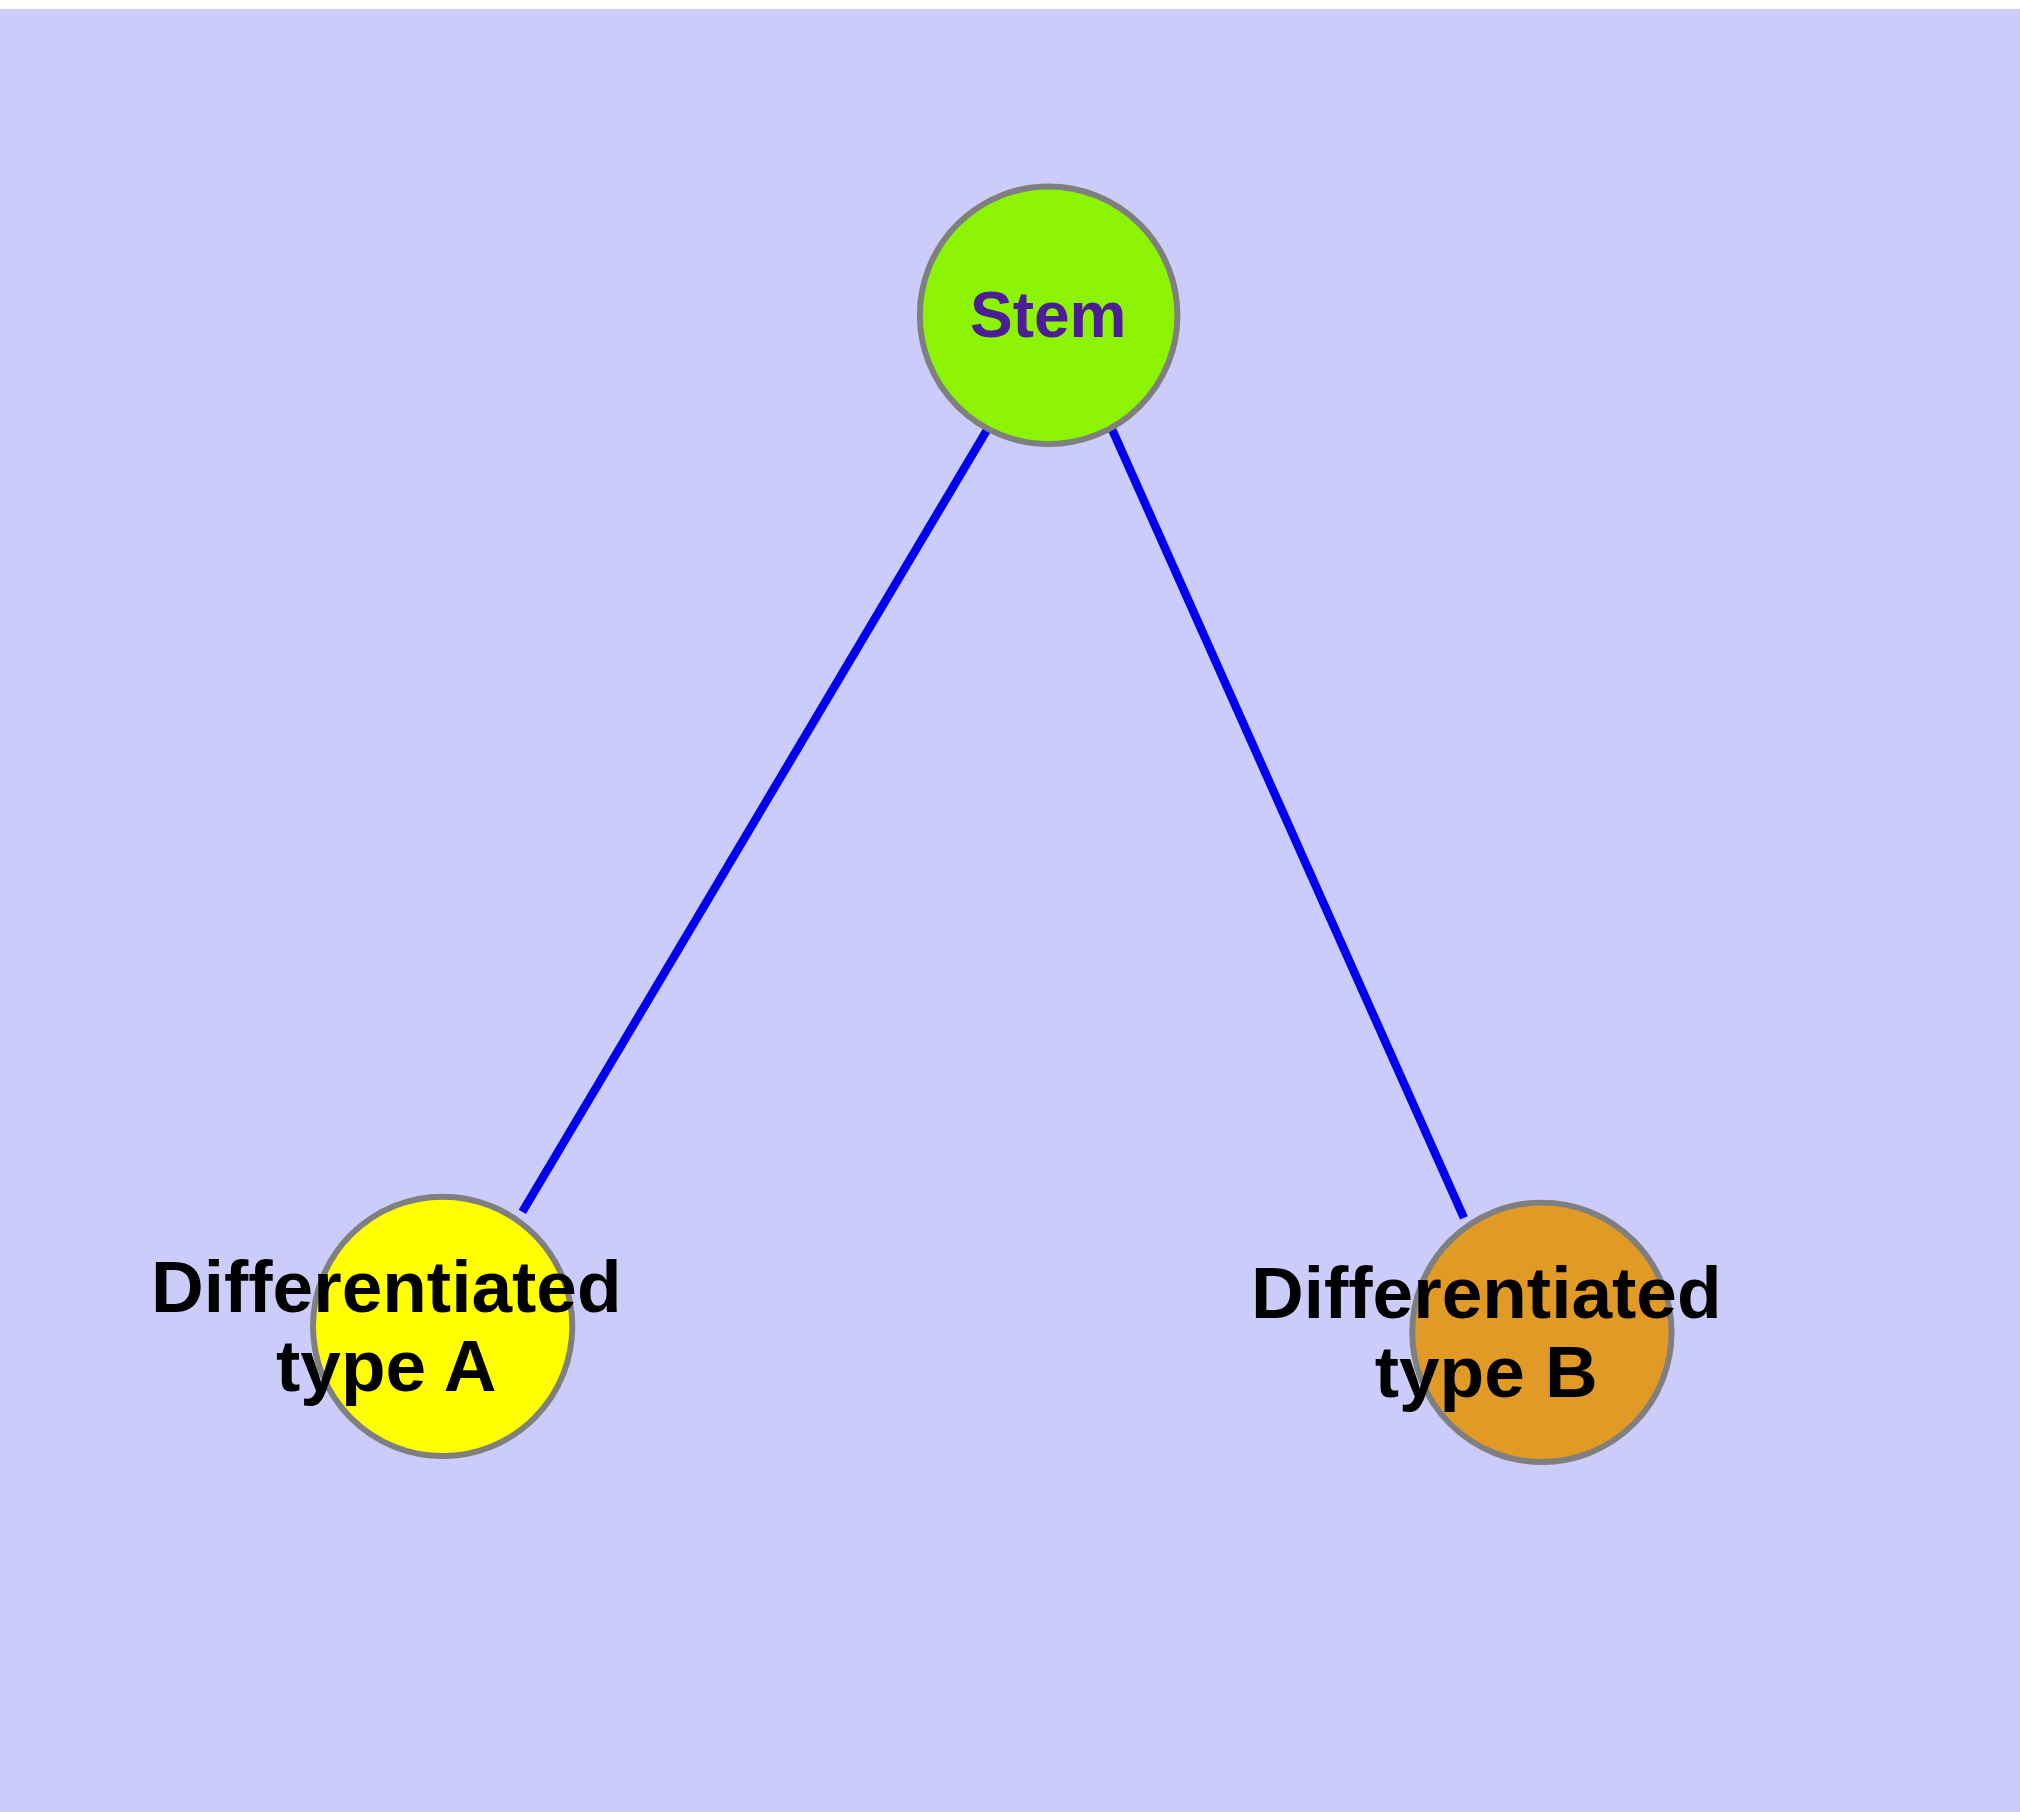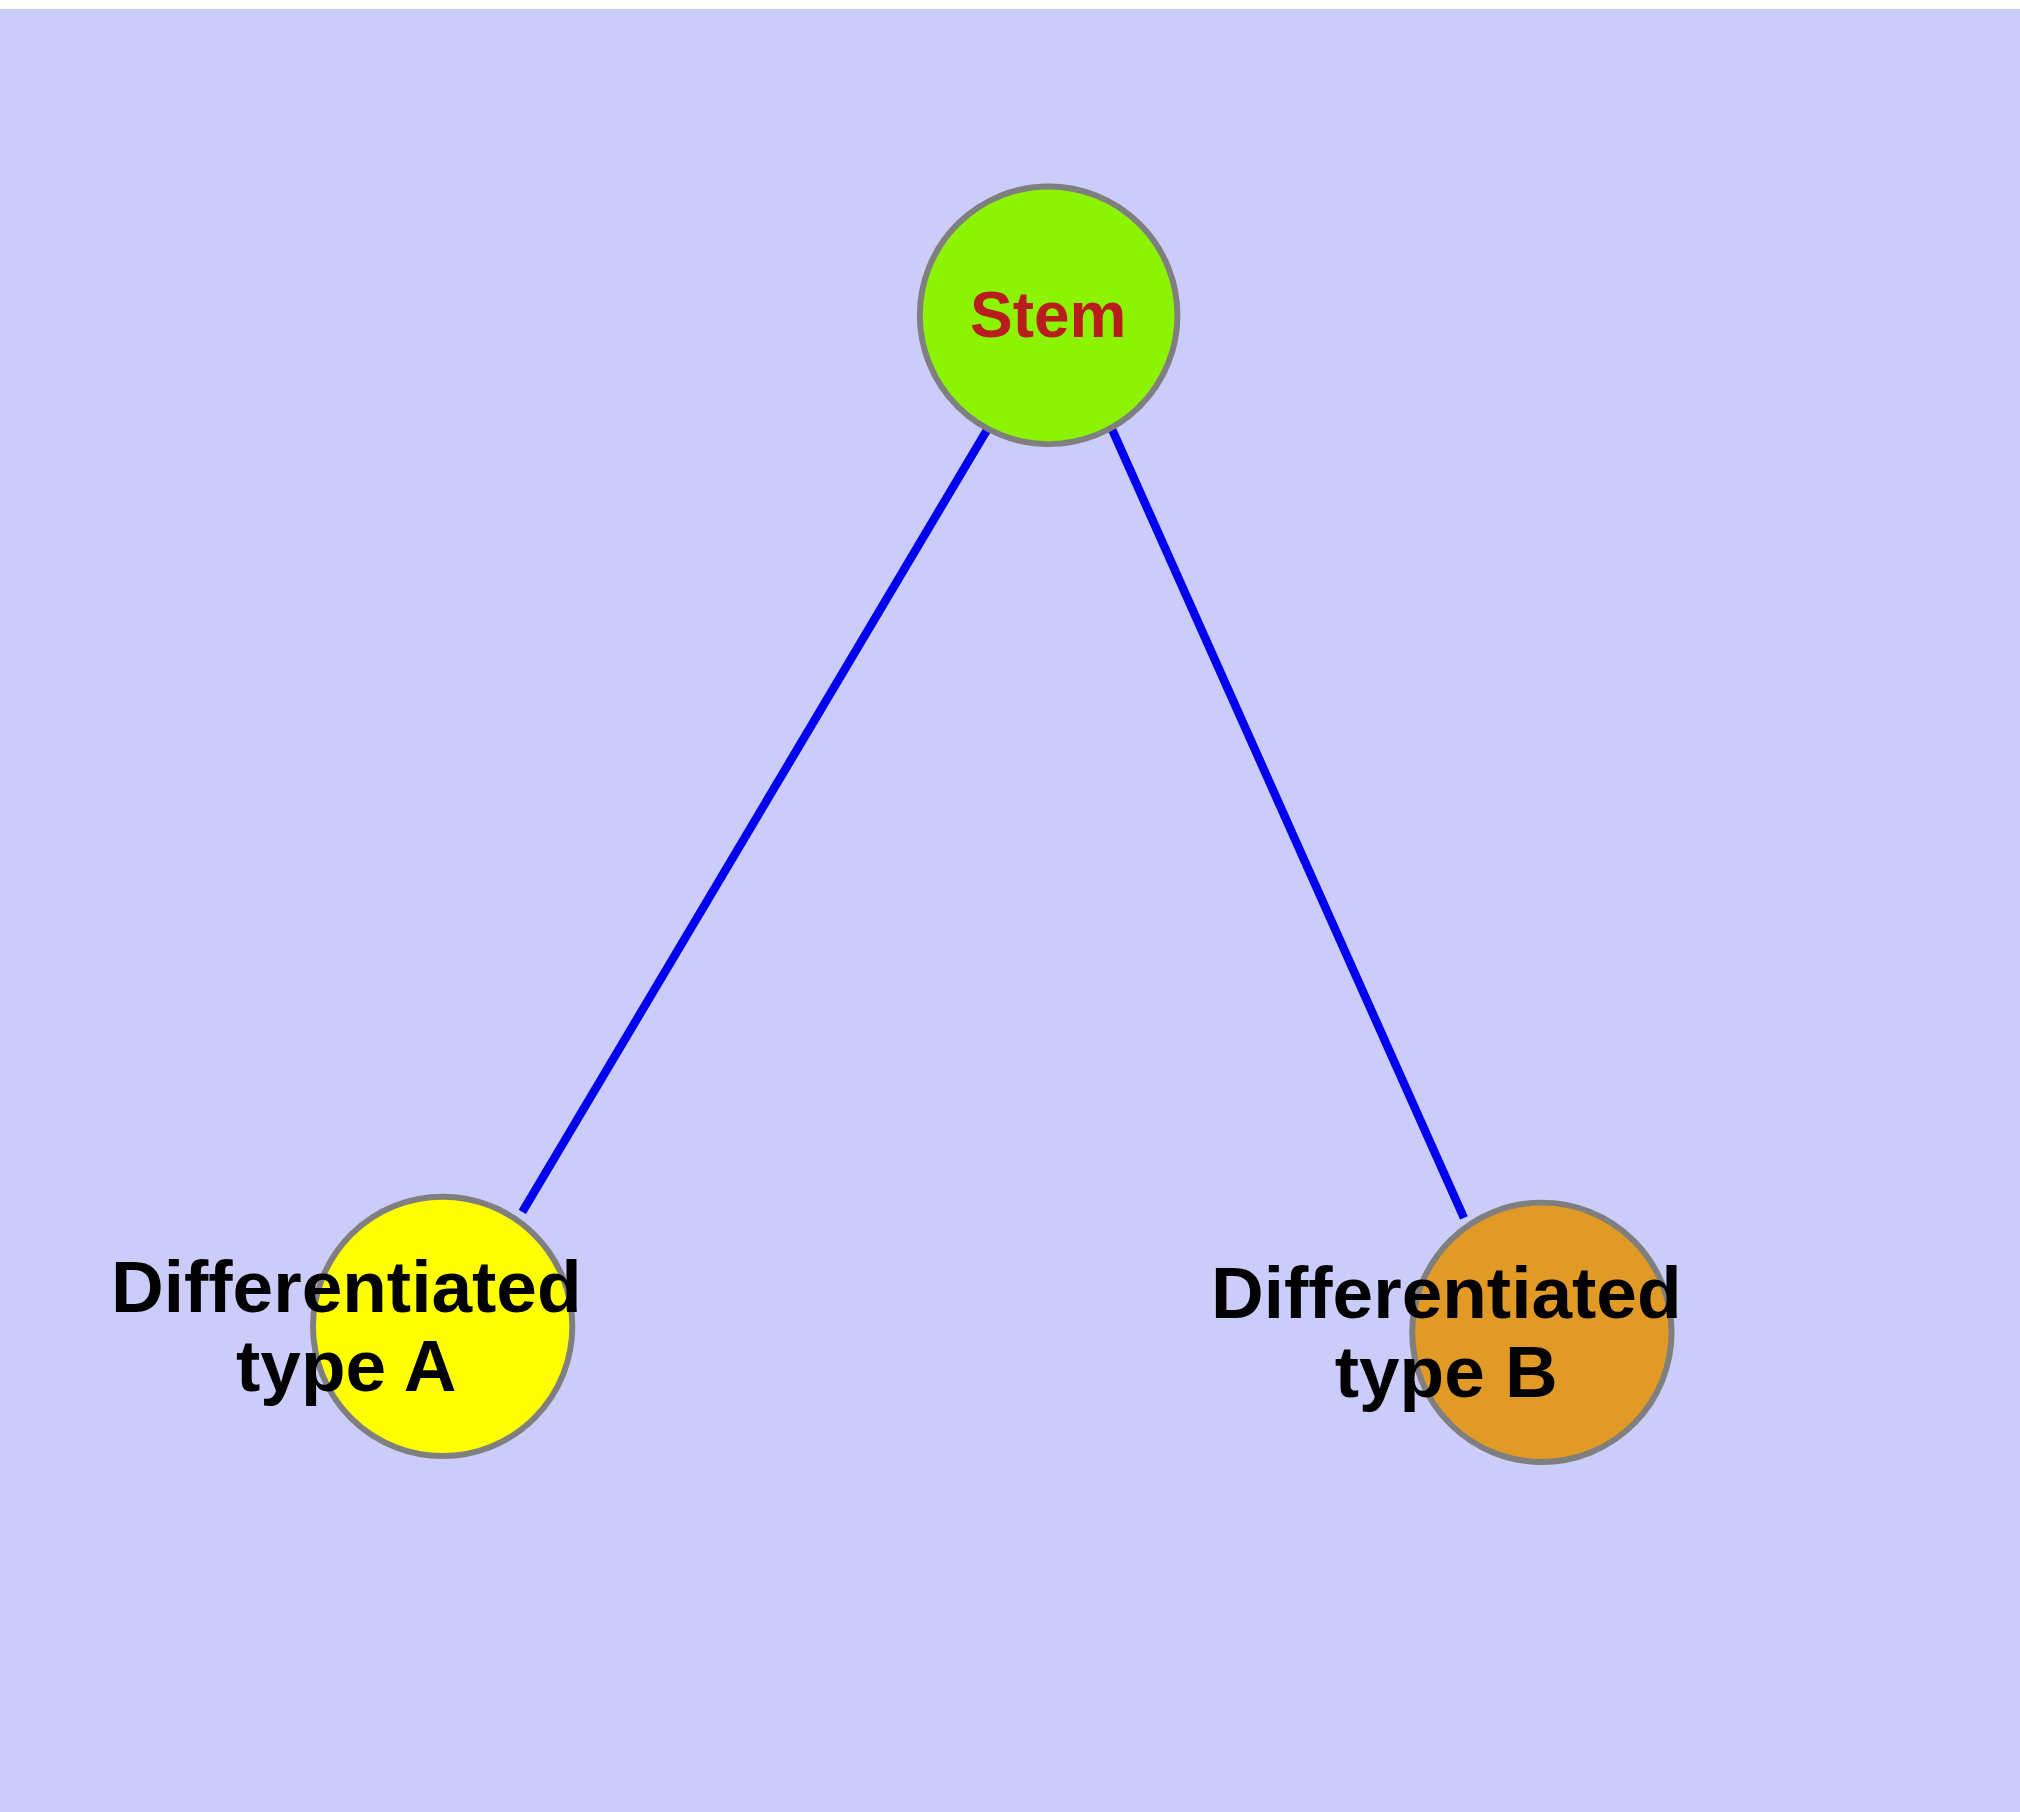--- a/index.html
+++ b/index.html
@@ -40,20 +40,21 @@
     line-height: 1.08;
     white-space: pre;
     pointer-events: none;
     -webkit-font-smoothing: antialiased;
   }
   .label-stem {
     font-size: 64px;
   }
   .label-leaf {
     font-size: 73px;
+    margin-left: 40px;
   }
 </style>
 </head>
 <body>
 
 <div id="canvas" style="width: 2021px; height: 1812px;">
   <div id="plot-area" style="background: rgb(204, 204, 250);"></div>
 
   <svg id="graph-svg" viewBox="0 0 2384 2138" xmlns="http://www.w3.org/2000/svg">
     <g id="edges-group">
@@ -61,20 +62,20 @@
         <line x1="1312" y1="507" x2="1727" y2="1437" stroke="#0000ee" stroke-width="10" stroke-linecap="butt"></line>
       </g>
     <g id="nodes-group">
         <circle cx="1237" cy="372" r="152" fill="#8cf402" stroke="#7f7f7f" stroke-width="7"></circle>
         <circle cx="522" cy="1565" r="153" fill="#ffff00" stroke="#7f7f7f" stroke-width="7"></circle>
         <circle cx="1819" cy="1572" r="153" fill="#e29a26" stroke="#7f7f7f" stroke-width="7"></circle>
       </g>
   </svg>
 
   <div id="labels-layer">
-      <div class="node-label label-stem" style="font-size: 64px; color: #b91c1c; left: 970px; top: 281px;">Stem</div>
+      <div class="node-label label-stem" style="font-size: 64px; color: #4c1d95; left: 970px; top: 281px;">Stem</div>
       <div class="node-label label-leaf" style="font-size: 73px; color: rgb(0, 0, 0); left: 111px; top: 1248px;">Differentiated
 type A</div>
       <div class="node-label label-leaf" style="font-size: 73px; color: rgb(0, 0, 0); left: 1211px; top: 1254px;">Differentiated
 type B</div>
     </div>
 </div>
 
 
 </body></html>

